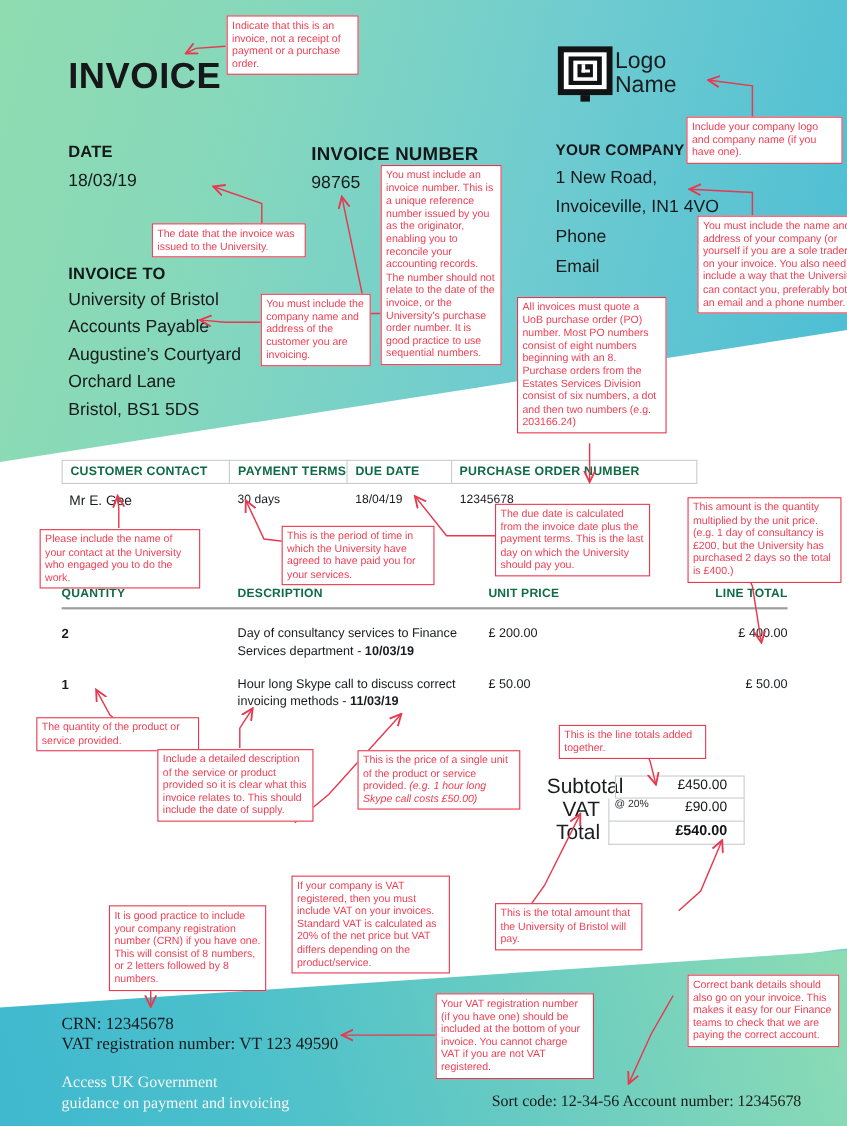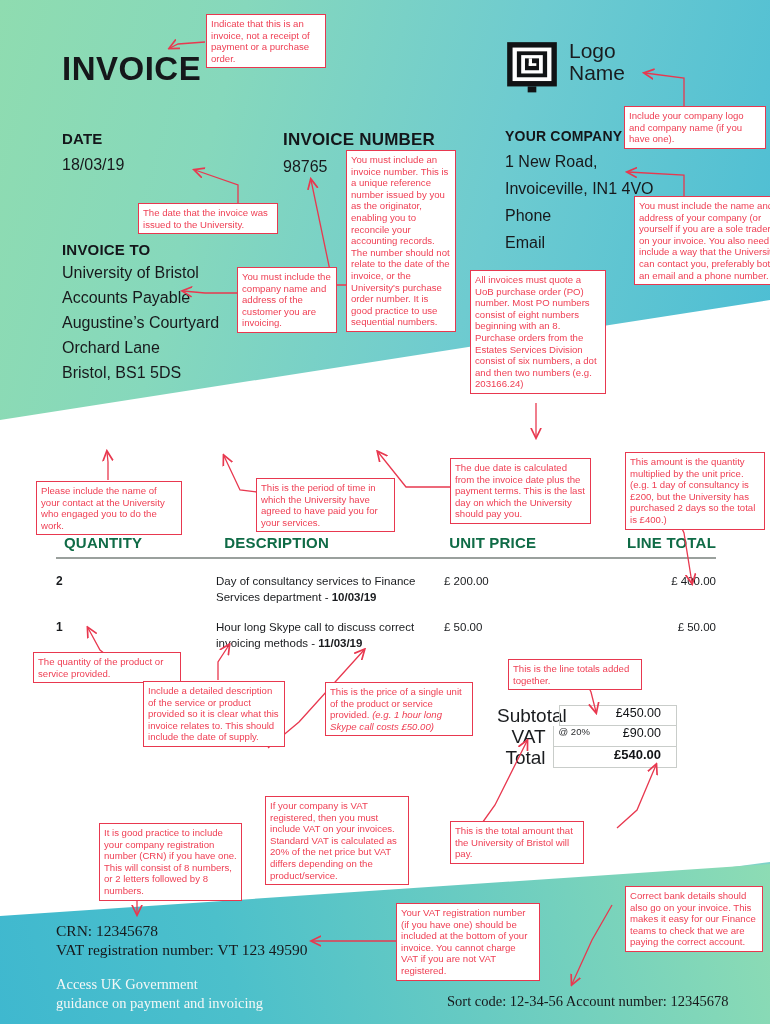--- a/index.html
+++ b/index.html
@@ -82,21 +82,21 @@
 
   
   #company-label { left: 505px; top: 128px; font-size: 14px; }
   .comp-line { left: 505px; font-size: 16px; color: #18191c; }
   #comp0 { top: 153px; }
   #comp1 { top: 180px; }
   #comp2 { top: 207px; }
   #comp3 { top: 234px; }
 
   
-  #logo-block { left: 505px; top: 40px; display: flex; gap: 10px; }
+  #logo-block { left: 505px; top: 40px; display: flex; align-items: center; }
   #logo-mark { width: 54px; height: 54px; }
   #logo-text { font-size: 21px; line-height: 22px; color: #1a1c1f; }
 
   
   #details-table {
     left: 56px; top: 418px; width: 578px;
   }
   #details-head {
     display: flex; border: 1px solid #c8ccc9;
     background: #ffffff;
@@ -116,21 +116,21 @@
   #details-body > div { font-size: 11px; color: #1a1c1f; padding-left: 7px; }
   .db-0 { width: 153px; font-size: 12.5px !important; }
   .db-1 { width: 107px; }
   .db-2 { width: 95px; }
   .db-3 { width: 223px; }
 
   
   #items { left: 56px; top: 534px; width: 660px; }
   #items-head { display: flex; }
   #items-head > div {
-    font-size: 15px; font-weight: bold; color: #0f6b46; letter-spacing: .2px; margin-left: 8px;
+    font-size: 11px; font-weight: bold; color: #0f6b46; letter-spacing: .2px;
   }
   .ih-qty  { width: 160px; }
   .ih-desc { width: 228px; }
   .ih-unit { width: 148px; }
   .ih-tot  { width: 124px; text-align: right; }
   #items-rule { height: 2px; background: #9aa09d; margin-top: 6px; width: 660px; }
   .item-row { display: flex; margin-top: 14px; }
   .item-row:first-of-type { margin-top: 20px; }
   .item-row > div { font-size: 11.5px; color: #191b1e; line-height: 16px; }
   .ic-qty  { width: 160px; font-weight: bold; font-size: 12px !important; }
@@ -226,20 +226,34 @@
         <div>Name</div>
       </div>
     </div>
 
     <div class="abs lbl-bold" id="company-label">YOUR COMPANY</div>
     <div class="abs comp-line" id="comp0">1 New Road,</div>
     <div class="abs comp-line" id="comp1">Invoiceville, IN1 4VO</div>
     <div class="abs comp-line" id="comp2">Phone</div>
     <div class="abs comp-line" id="comp3">Email</div>
 
+    <div class="abs" id="details-table">
+      <div id="details-head">
+        <div class="dh-0">CUSTOMER CONTACT</div>
+        <div class="dh-1">PAYMENT TERMS</div>
+        <div class="dh-2">DUE DATE</div>
+        <div class="dh-3">PURCHASE ORDER NUMBER</div>
+      </div>
+      <div id="details-body">
+        <div class="db-0">Mr E. Gee</div>
+        <div class="db-1">30 days</div>
+        <div class="db-2">18/04/19</div>
+        <div class="db-3">12345678</div>
+      </div>
+    </div>
 
     <div class="abs" id="items">
       <div id="items-head">
         <div class="ih-qty">QUANTITY</div>
         <div class="ih-desc">DESCRIPTION</div>
         <div class="ih-unit">UNIT PRICE</div>
         <div class="ih-tot">LINE TOTAL</div>
       </div>
       <div id="items-rule"></div>
 

